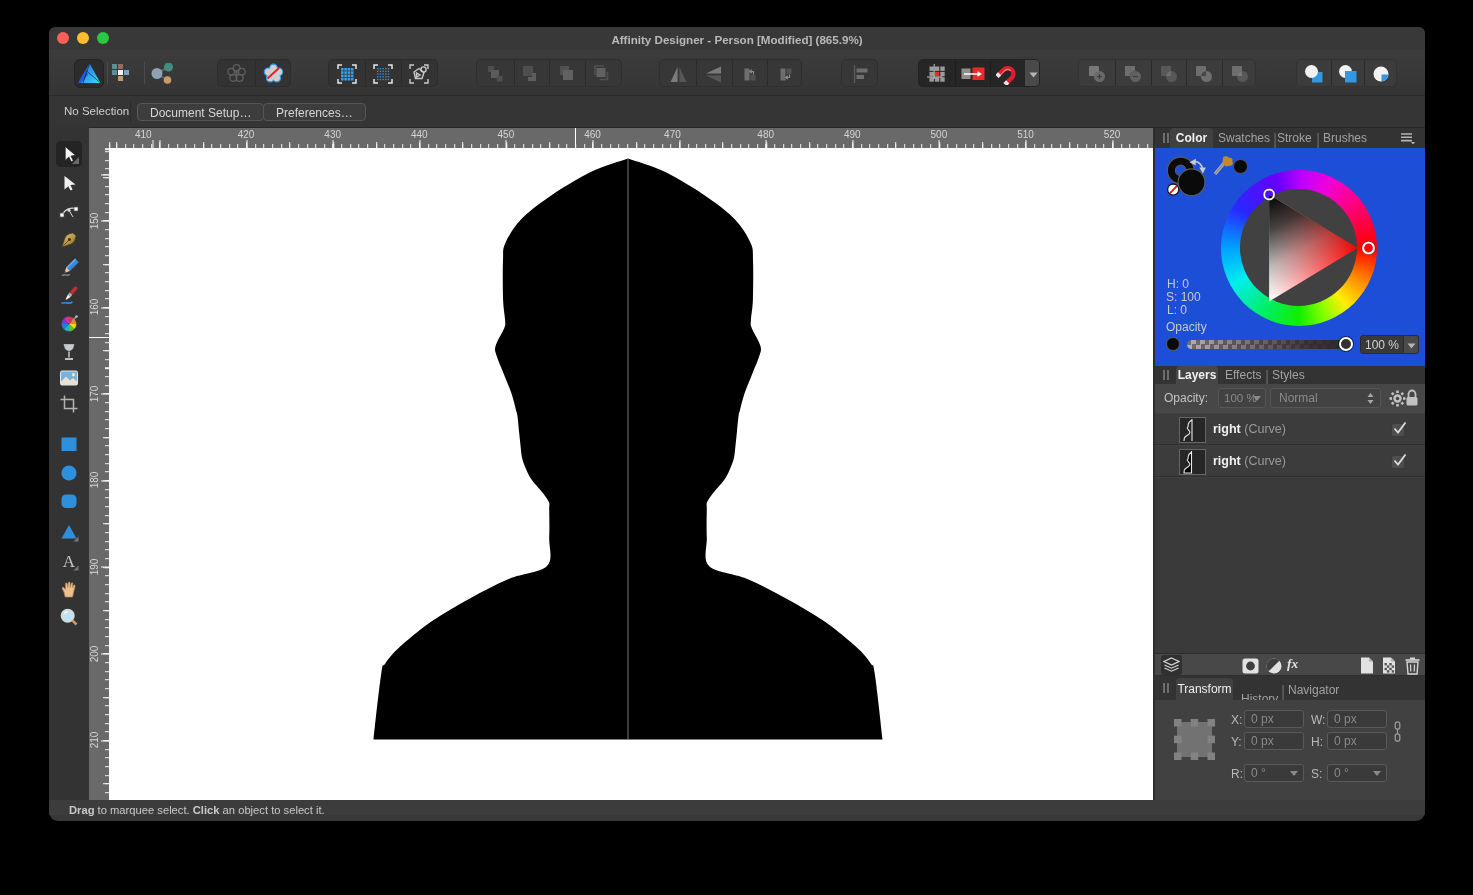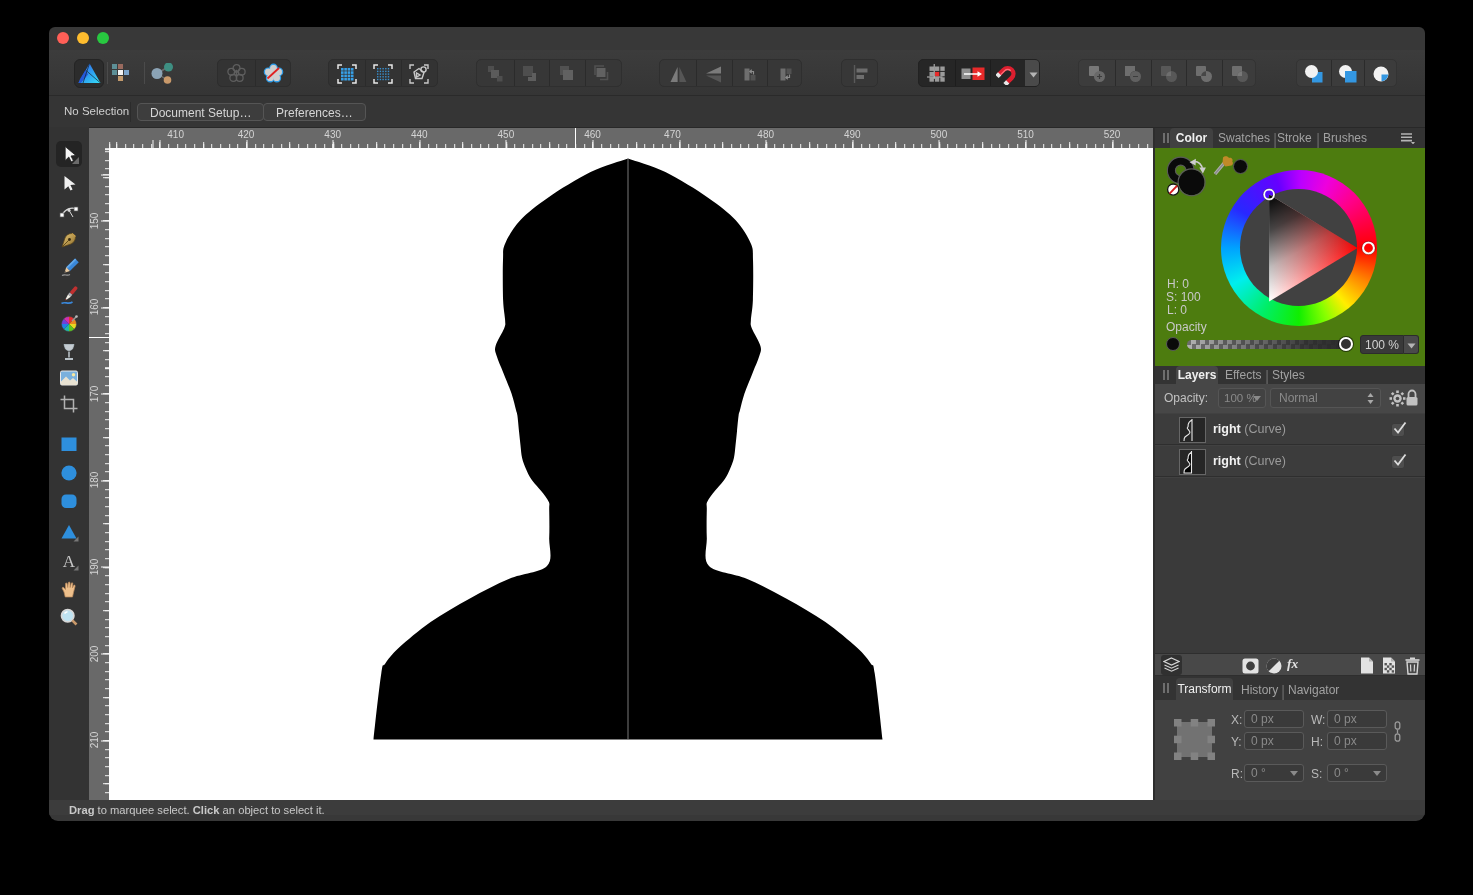--- a/index.html
+++ b/index.html
@@ -21,20 +21,21 @@
 #canvas{position:absolute;left:60px;top:121px;width:1046px;height:652px;background:#fff;overflow:hidden}
 #panel{position:absolute;left:1106px;top:101px;width:270px;height:672px;background:#414141}
 #statusbar{position:absolute;left:0;top:773px;width:100%;height:15px;background:#3c3c3c;color:#c8c8c8;font-size:11.2px;line-height:20px;padding-left:20px}
 .rnum{position:absolute;color:#d4d4d4;font-size:10px}
 </style></head><body>
 <div id="win">
   <div id="titlebar">
     <div class="tl" style="left:7.8px;background:#ff5f57"></div>
     <div class="tl" style="left:28.2px;background:#febc2e"></div>
     <div class="tl" style="left:48.3px;background:#28c840"></div>
+    <div id="title">Affinity Designer - Person [Modified] (865.9%)</div>
   </div>
   <div id="toolbar">
 
     <div style="position:absolute;left:24.5px;top:9px;width:30px;height:29px;background:#2c2c2c;border:1px solid #242424;border-radius:6px">
       <svg width="28" height="27" viewBox="0 0 28 27">
           <defs>
             <linearGradient id="afg" x1="0" y1="0" x2="1" y2="1">
               <stop offset="0" stop-color="#3a57e8"></stop>
               <stop offset=".5" stop-color="#2e9cf0"></stop>
               <stop offset="1" stop-color="#35dff5"></stop>
@@ -421,21 +422,21 @@
         <circle cx="8.7" cy="8.7" r="6.2" fill="#bfe3f2" stroke="#d8d8d8" stroke-width="1.7"></circle>
         <path d="M5.5 6.5 A4 4 0 0 1 8.5 4.7" stroke="#fff" stroke-width="1.5" fill="none"></path>
         <line x1="13.3" y1="13.3" x2="17.5" y2="17.5" stroke="#c9996a" stroke-width="2.6"></line>
       </svg>
     </div>
   <div id="rcorner">px</div>
   <div id="rulerh">
     <div style="position:absolute;left:0;bottom:0;width:100%;height:4px;background:repeating-linear-gradient(90deg,#f2f2f2 0 1px,transparent 1px 8.66px);background-position-x:7.2px"></div>
     <div style="position:absolute;left:0;bottom:0;width:100%;height:6px;background:repeating-linear-gradient(90deg,#f2f2f2 0 1px,transparent 1px 43.3px);background-position-x:7.2px"></div>
     <div style="position:absolute;left:0;bottom:0;width:100%;height:8px;background:repeating-linear-gradient(90deg,#f2f2f2 0 1px,transparent 1px 86.6px);background-position-x:50.5px"></div>
-    <span class="rnum" style="left:45px;top:1px;width:30px;text-align:right;position:absolute">410</span>
+    <span class="rnum" style="left:26px;top:1px;width:30px;text-align:left;position:absolute">410</span>
       <span class="rnum" style="left:122.1px;top:1px;width:30px;text-align:center;position:absolute">420</span>
       <span class="rnum" style="left:208.7px;top:1px;width:30px;text-align:center;position:absolute">430</span>
       <span class="rnum" style="left:295.3px;top:1px;width:30px;text-align:center;position:absolute">440</span>
       <span class="rnum" style="left:381.9px;top:1px;width:30px;text-align:center;position:absolute">450</span>
       <span class="rnum" style="left:468.5px;top:1px;width:30px;text-align:center;position:absolute">460</span>
       <span class="rnum" style="left:555.1px;top:1px;width:30px;text-align:left;position:absolute">470</span>
       <span class="rnum" style="left:641.7px;top:1px;width:30px;text-align:center;position:absolute">480</span>
       <span class="rnum" style="left:728.3px;top:1px;width:30px;text-align:center;position:absolute">490</span>
       <span class="rnum" style="left:814.9px;top:1px;width:30px;text-align:center;position:absolute">500</span>
       <span class="rnum" style="left:901.5px;top:1px;width:30px;text-align:center;position:absolute">510</span>
@@ -476,21 +477,21 @@
  <svg style="position:absolute;right:10px;top:5px" width="14" height="11" viewBox="0 0 14 11">
           <g stroke="#b5b5b5" stroke-width="1.6">
             <line x1="0" y1="1" x2="11" y2="1"></line>
             <line x1="0" y1="4.3" x2="11" y2="4.3"></line>
             <line x1="0" y1="7.6" x2="11" y2="7.6"></line>
           </g>
           <polygon points="10,9 14,9 12,11.5" fill="#b5b5b5"></polygon>
         </svg>
 </div>
 
-<div style="position:absolute;left:0;top:20px;width:270px;height:218px;background:#4d7c0f">
+<div style="position:absolute;left:0;top:20px;width:270px;height:218px;background:#1d4ed8">
 
  <svg style="position:absolute;left:3px;top:8px" width="64" height="60" viewBox="0 0 64 60">
    <circle cx="22.7" cy="14.4" r="9.3" fill="none" stroke="#0a0a0a" stroke-width="7.9"></circle>
    <circle cx="22.7" cy="14.4" r="13.3" fill="none" stroke="#5a5a5a" stroke-width="1.1"></circle>
    <circle cx="22.7" cy="14.4" r="5.3" fill="none" stroke="#5a5a5a" stroke-width="1.1"></circle>
    <circle cx="33.6" cy="26.3" r="13" fill="#0a0a0a"></circle>
    <circle cx="33.6" cy="26.3" r="13.5" fill="none" stroke="#5a5a5a" stroke-width="1.2"></circle>
    <g>
             <circle cx="15.2" cy="33.6" r="5.6" fill="#fff" stroke="#161616" stroke-width="1.3"></circle>
             <line x1="11.6" y1="37.6" x2="19.2" y2="29.6" stroke="#d42020" stroke-width="1.9"></line>
@@ -648,21 +649,21 @@
           <rect x="5" y="0.5" width="5" height="2" fill="#d5d5d5"></rect>
           <line x1="5.5" y1="7.5" x2="5.8" y2="14.5" stroke="#d5d5d5" stroke-width="1.2"></line>
           <line x1="9.5" y1="7.5" x2="9.2" y2="14.5" stroke="#d5d5d5" stroke-width="1.2"></line>
         </svg>
 </div>
 
 <div style="position:absolute;left:0;top:548px;width:270px;height:24px;background:#333">
  <div style="position:absolute;left:8px;top:7px;width:2px;height:10px;background:#6e6e6e"></div>
         <div style="position:absolute;left:12px;top:7px;width:2px;height:10px;background:#6e6e6e"></div>
  <div style="position:absolute;left:21px;top:2px;width:57px;height:22px;background:#414141;border-radius:4px 4px 0 0;text-align:center;line-height:22px;font-size:12px;font-weight:normal;color:#f0f0f0">Transform</div>
- <span style="position:absolute;left:86px;top:7px;font-size:12px;color:#a2a2a2">History</span>
+ <span style="position:absolute;left:86px;top:16px;font-size:12px;color:#a2a2a2">History</span>
  <span style="position:absolute;left:126px;top:7px;color:#666">|</span>
  <span style="position:absolute;left:133px;top:7px;font-size:12px;color:#a2a2a2">Navigator</span>
 </div>
 <div style="position:absolute;left:0;top:572px;width:270px;height:100px;background:#414141">
  <svg style="position:absolute;left:19px;top:19px" width="41" height="41" viewBox="0 0 41 41">
           <rect x="3" y="3" width="35" height="35" fill="#727272"></rect>
           <g fill="#828282">
             <rect x="0" y="0" width="7.5" height="7.5"></rect>
             <rect x="16.7" y="0" width="7.5" height="7.5"></rect>
             <rect x="33.5" y="0" width="7.5" height="7.5"></rect>

